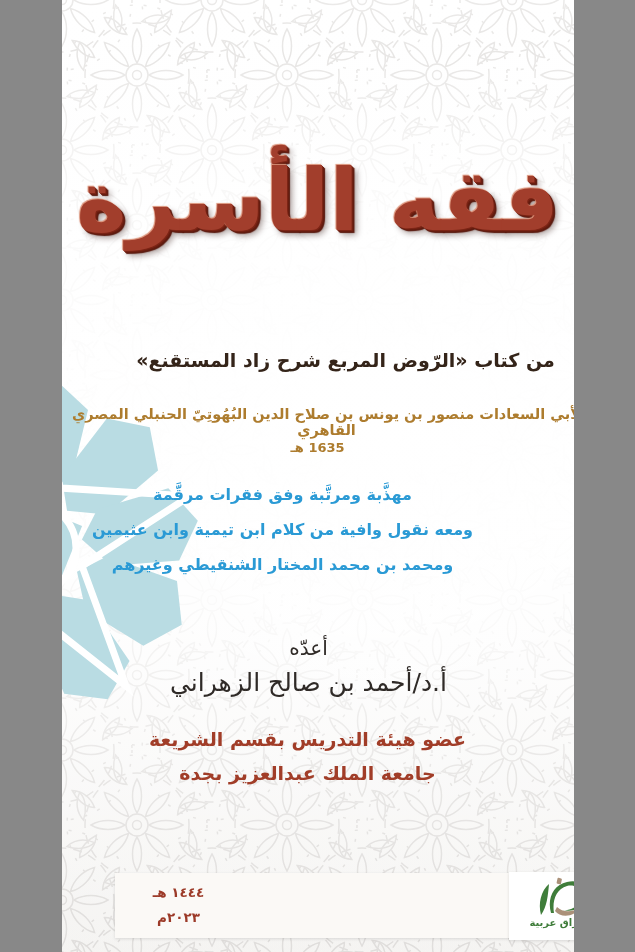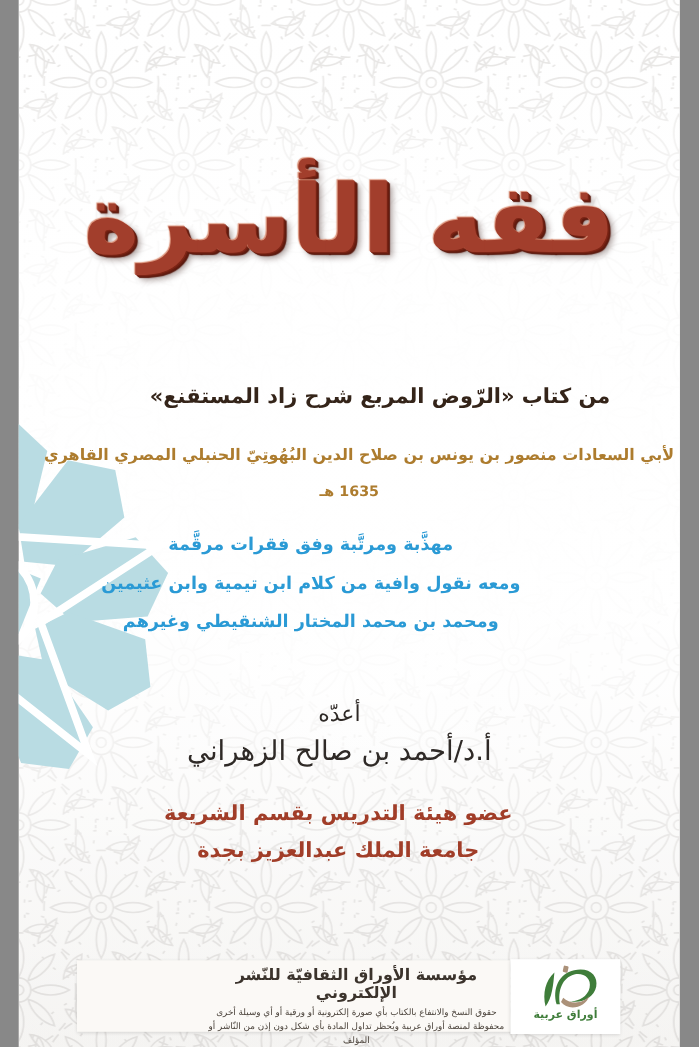--- a/index.html
+++ b/index.html
@@ -1,17 +1,17 @@
 <!DOCTYPE html>
 <html lang="ar"><head>
 <meta charset="utf-8">
 <style>
   html,body{margin:0;padding:0;background:#888;}
   .page{
-    position:relative;width:601px;height:952px;overflow:hidden;
+    position:relative;width:512px;height:952px;overflow:hidden;
     background:linear-gradient(180deg,#ffffff 0%,#fdfdfd 55%,#f4f3f1 100%);
     font-family:"DejaVu Sans","Liberation Sans",sans-serif;
     margin:0 auto;
   }
   .bg-svg,.rosette-svg{position:absolute;pointer-events:none;}
   .bg-svg{inset:0;}
   .rosette-svg{left:-212px;top:368px;}
 
   .txt{position:absolute;left:0;width:100%;text-align:center;direction:rtl;}
 
@@ -144,26 +144,23 @@
   </div>
 
   <div class="txt prepared">أعدّه</div>
   <div class="txt author-name">أ.د/أحمد بن صالح الزهراني</div>
   <div class="txt affiliation">
     <div>عضو هيئة التدريس بقسم الشريعة</div>
     <div>جامعة الملك عبدالعزيز بجدة</div>
   </div>
 
   <div class="footer-card">
-    <div class="footer-pub">
-      <div class="pub-name">مؤسسة الأوراق الثقافيّة للنّشر الإلكتروني</div>
-      <div class="copyright">
-        <div>حقوق النسخ والانتفاع بالكتاب بأي صورة إلكترونية أو ورقية أو أي وسيلة أخرى</div>
-        <div>محفوظة لمنصة أوراق عربية ويُحظر تداول المادة بأي شكل دون إذن من النّاشر أو المؤلف</div>
-      </div>
+    <div class="footer-dates">
+      <div>١٤٤٤ هـ</div>
+      <div>٢٠٢٣م</div>
     </div>
   </div>
 
   <div class="logo-box">
     <svg width="64" height="42" viewBox="0 0 64 42" aria-hidden="true">
       <rect x="30" y="1" width="4.5" height="6" rx="1" transform="rotate(12 32 4)" fill="#ab9179"></rect>
       <path d="M14,38 C11,26 14,14 22,7 C21,18 20,30 14,38 Z" fill="#3f7d3a"></path>
       <path d="M24,36 C20,22 26,8 40,5 C54,2 62,10 60,20 C58,30 46,36 36,33 C42,34 52,30 54,21 C56,12 48,7 40,9 C29,12 25,24 27,36 Z" fill="#3f7d3a"></path>
       <path d="M30,30 C36,36 48,36 54,28 C50,40 34,42 28,34 Z" fill="#ab9179"></path>
     </svg>

